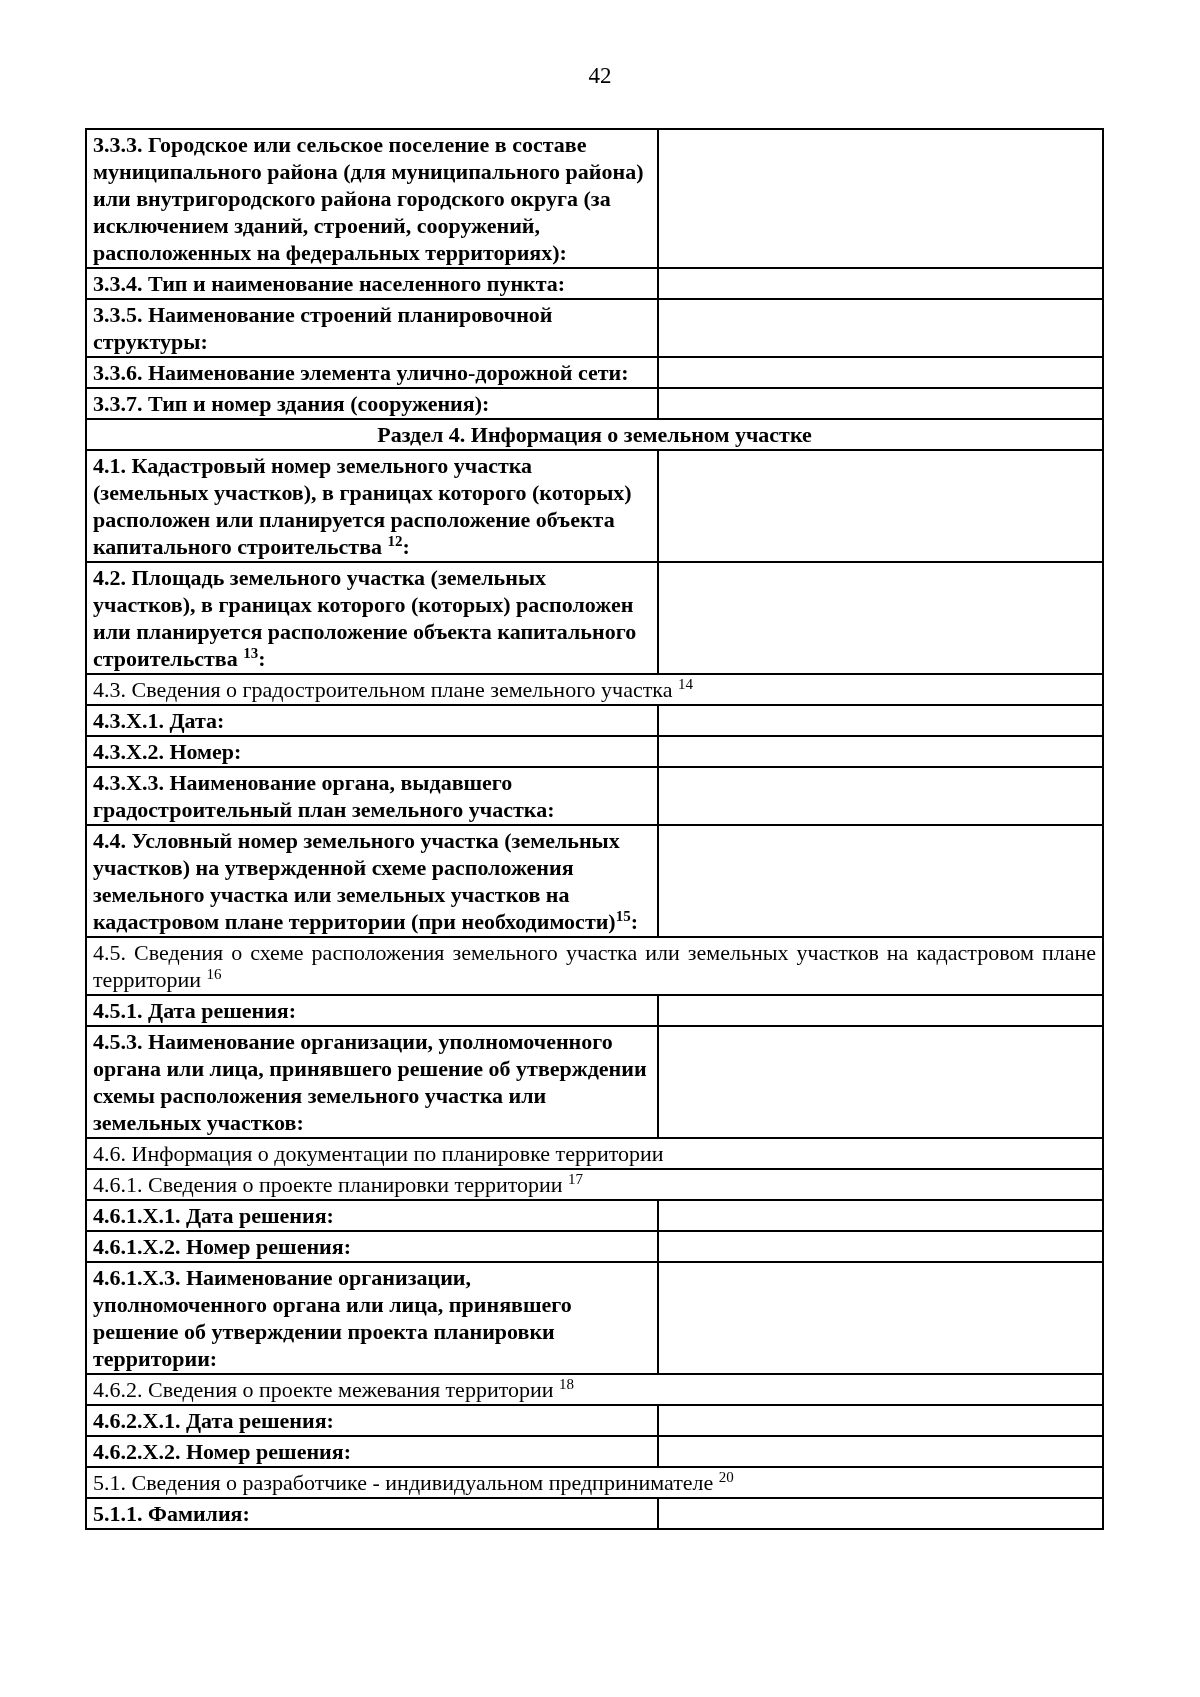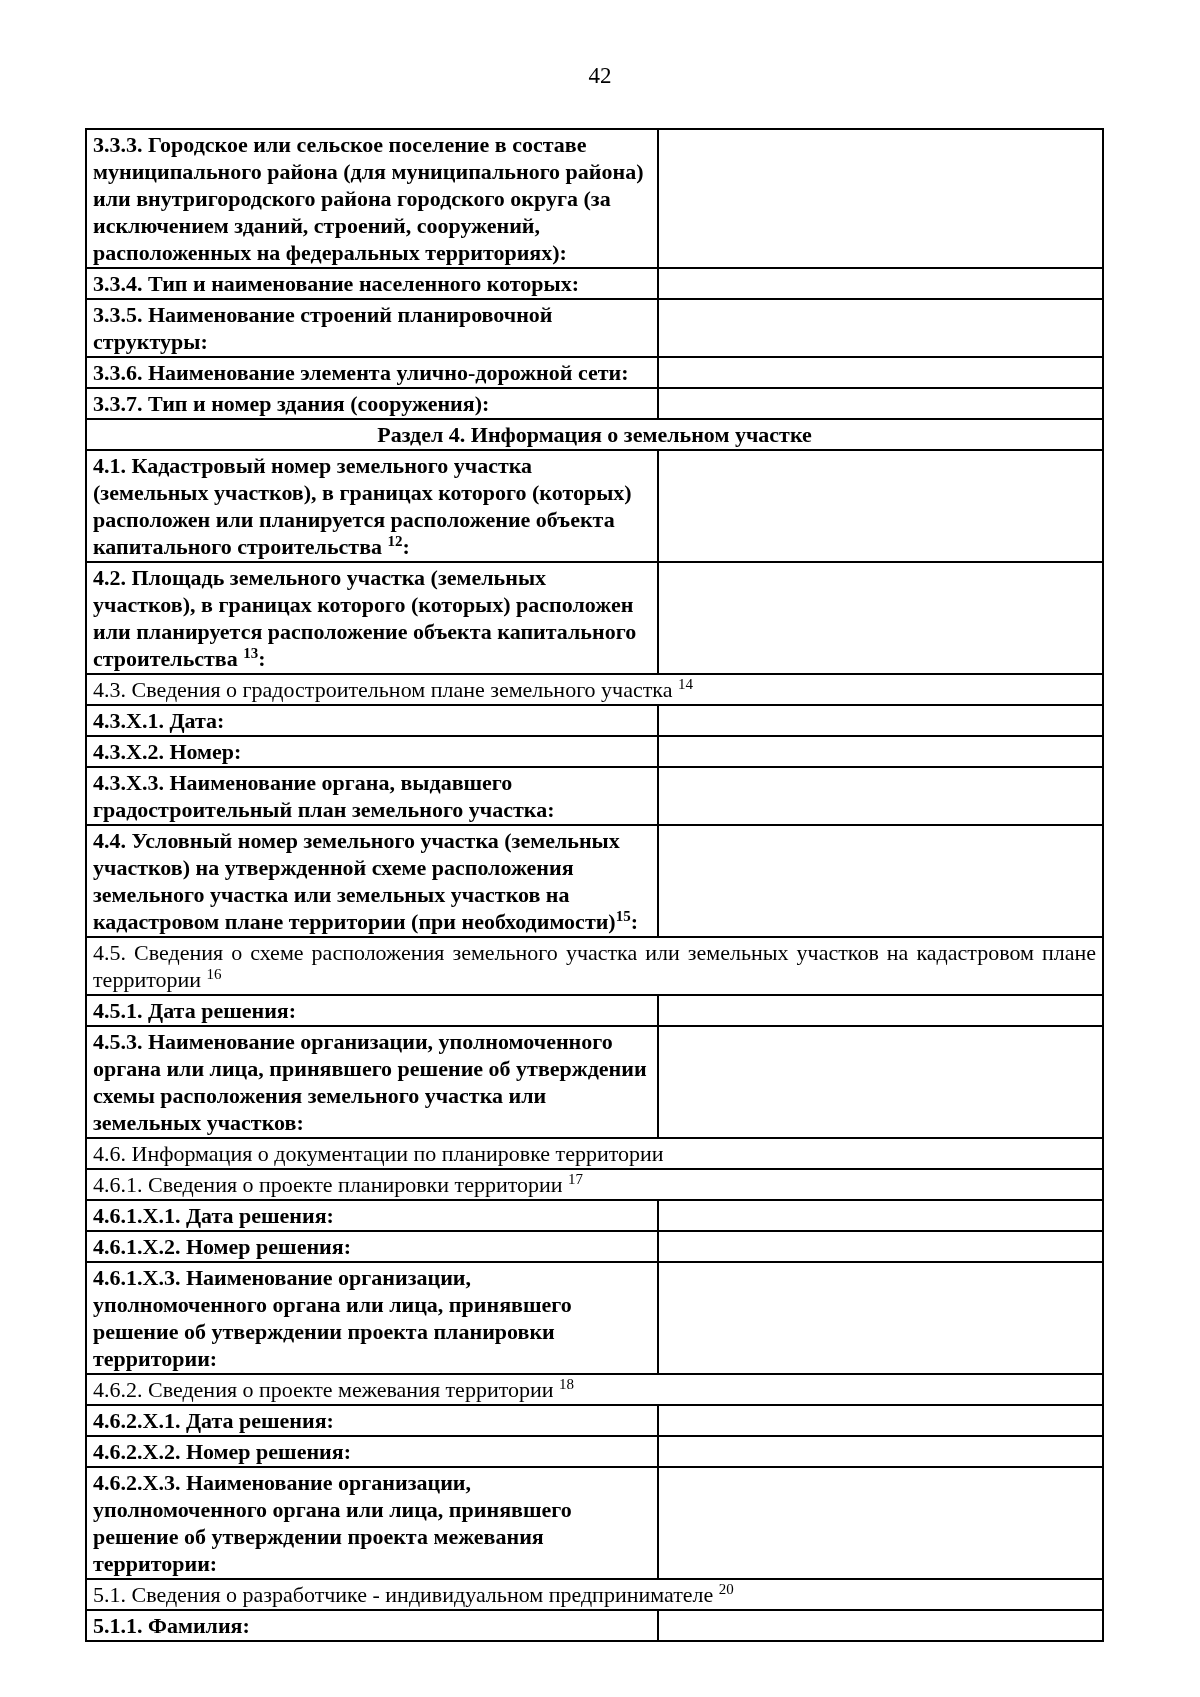--- a/index.html
+++ b/index.html
@@ -65,21 +65,21 @@
       <tr>
         <td class="lbl"><span>3.3.3. Городское или сельское поселение в составе
 муниципального района (для муниципального района)
 или внутригородского района городского округа (за
 исключением зданий, строений, сооружений,
 расположенных на федеральных территориях):</span></td>
         <td class="val"></td>
       </tr>
 
       <tr>
-        <td class="lbl"><span>3.3.4. Тип и наименование населенного которых:</span></td>
+        <td class="lbl"><span>3.3.4. Тип и наименование населенного пункта:</span></td>
         <td class="val"></td>
       </tr>
 
       <tr>
         <td class="lbl"><span>3.3.5. Наименование строений планировочной
 структуры:</span></td>
         <td class="val"></td>
       </tr>
 
       <tr>
@@ -191,27 +191,20 @@
       <tr>
         <td class="lbl"><span>4.6.2.X.1. Дата решения:</span></td>
         <td class="val"></td>
       </tr>
 
       <tr>
         <td class="lbl"><span>4.6.2.X.2. Номер решения:</span></td>
         <td class="val"></td>
       </tr>
 
-      <tr>
-        <td class="lbl"><span>4.6.2.X.3. Наименование организации,
-уполномоченного органа или лица, принявшего
-решение об утверждении проекта межевания
-территории:</span></td>
-        <td class="val"></td>
-      </tr>
 
 
       <tr>
         <td class="full" colspan="2"><span>5.1. Сведения о разработчике - индивидуальном предпринимателе </span><sup class="fn">20</sup></td>
       </tr>
 
       <tr>
         <td class="lbl"><span>5.1.1. Фамилия:</span></td>
         <td class="val"></td>
       </tr>

